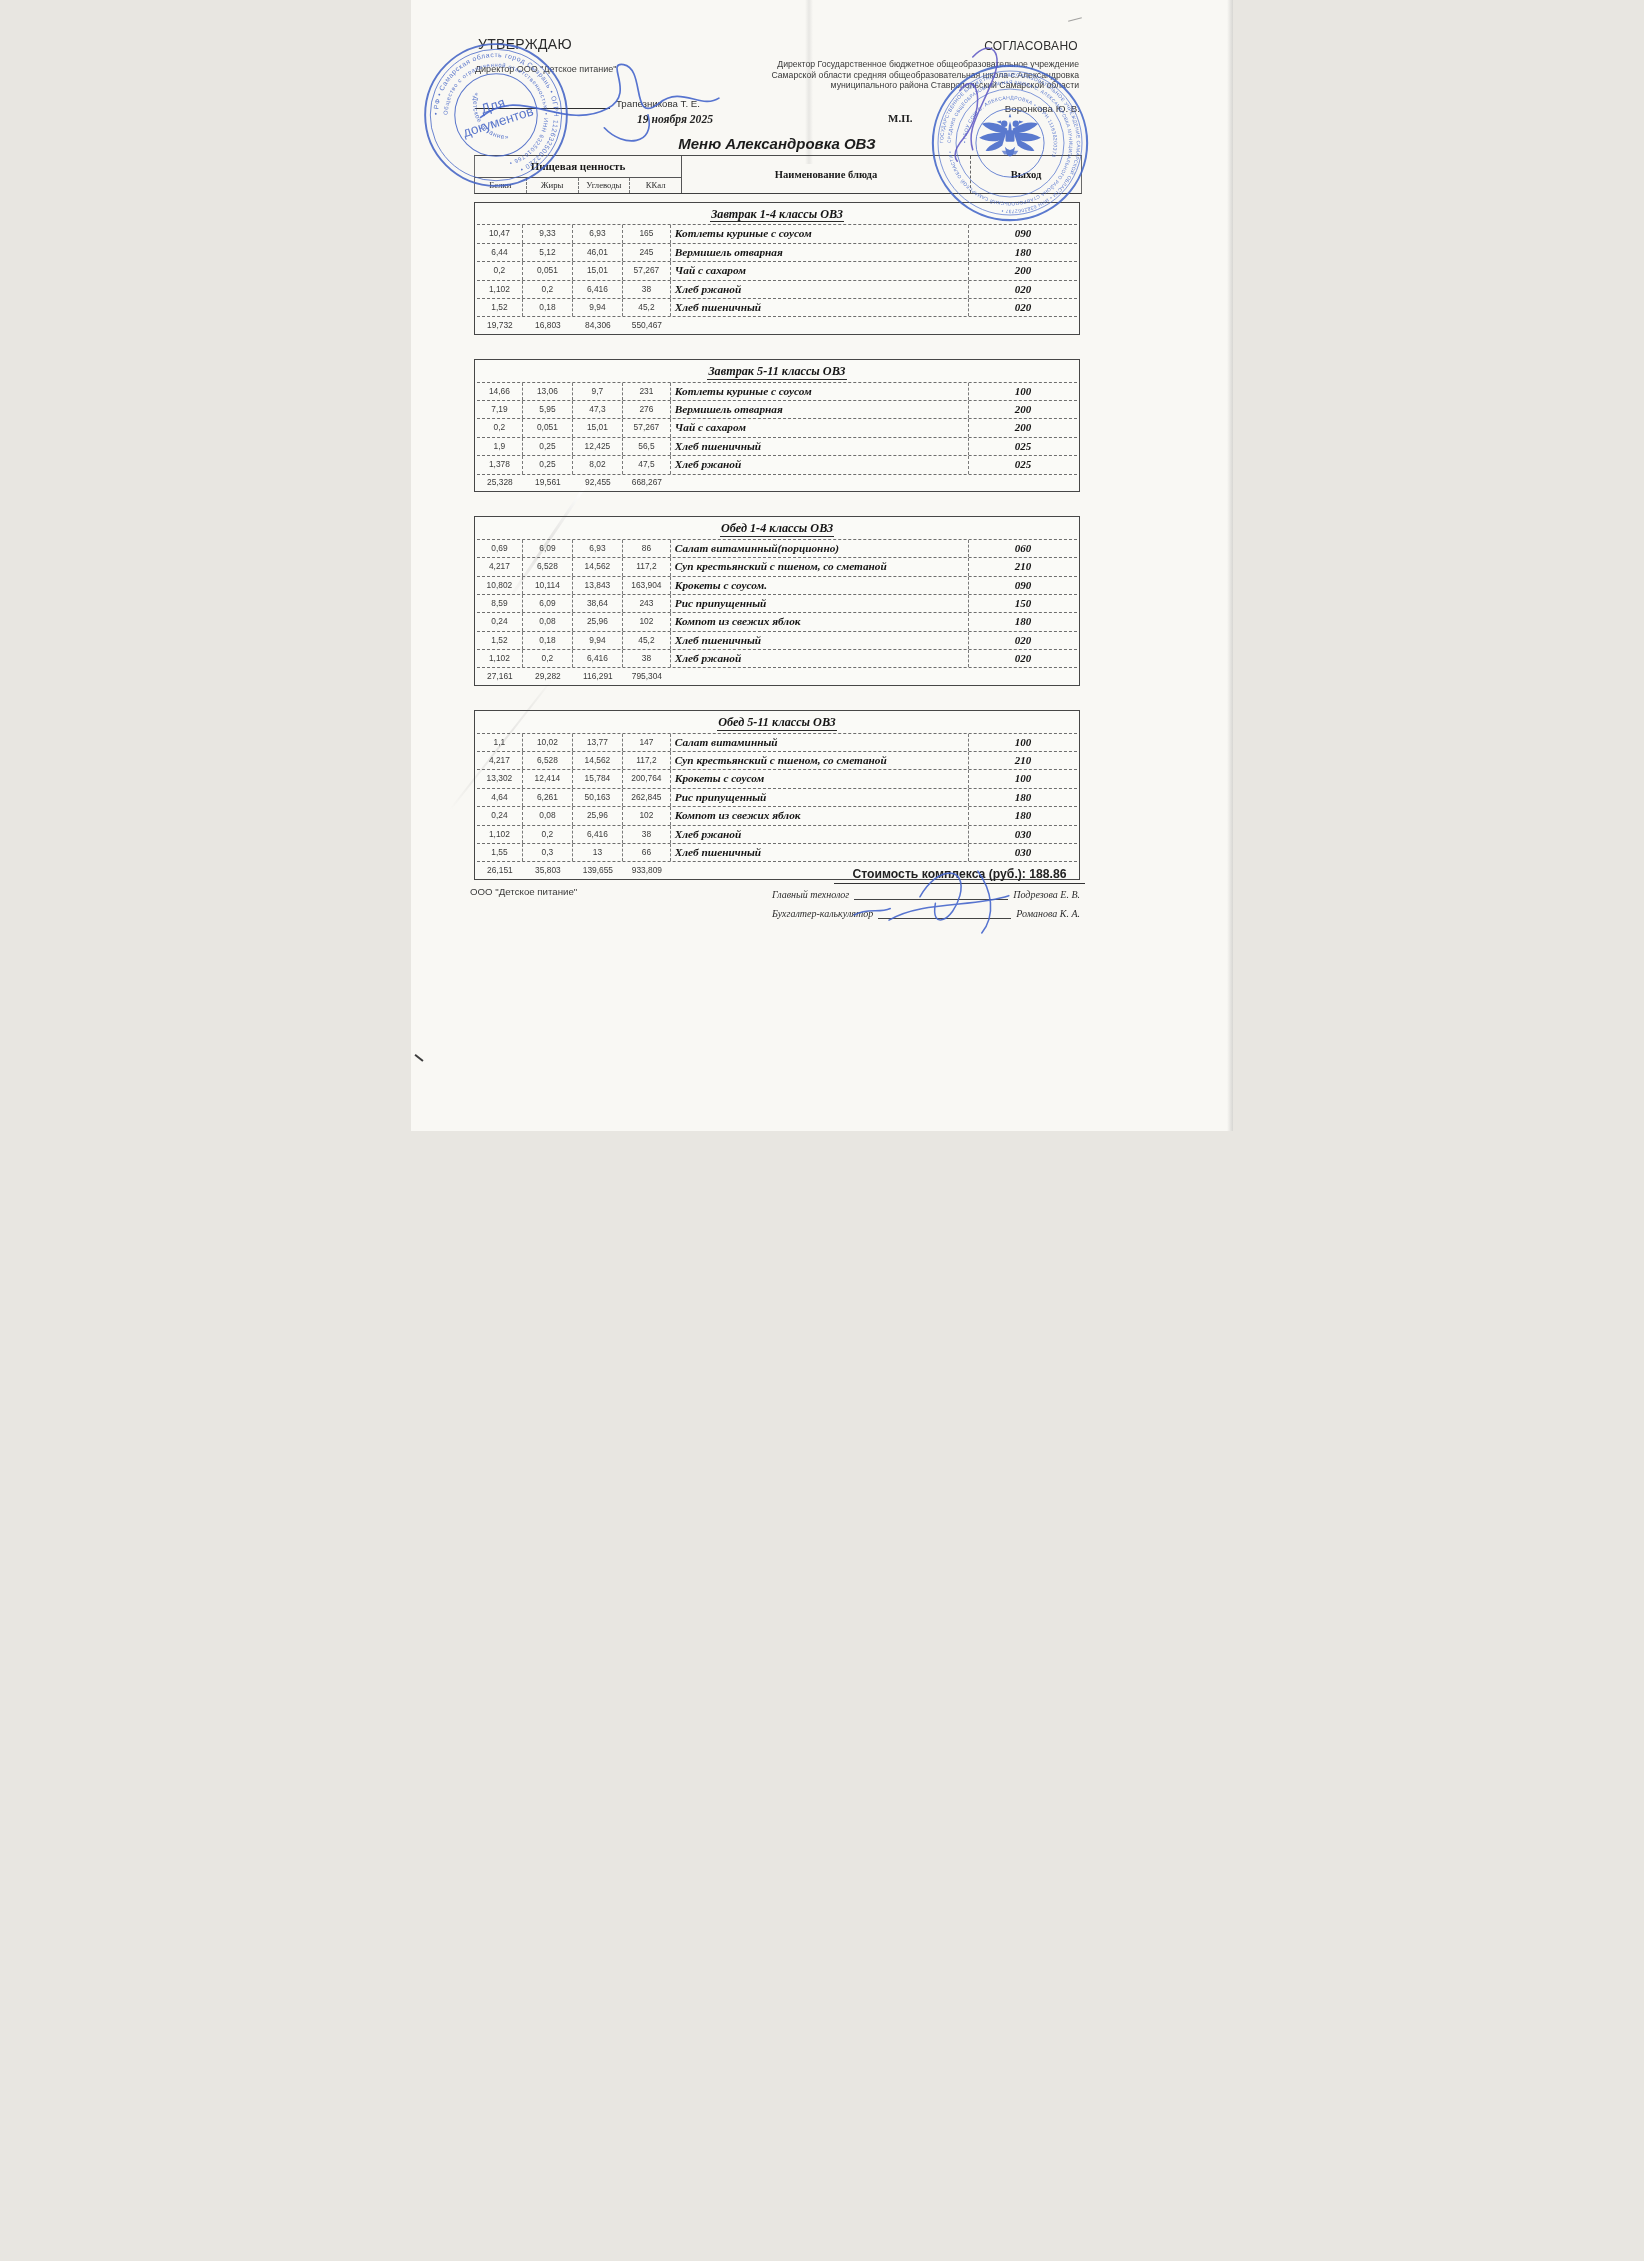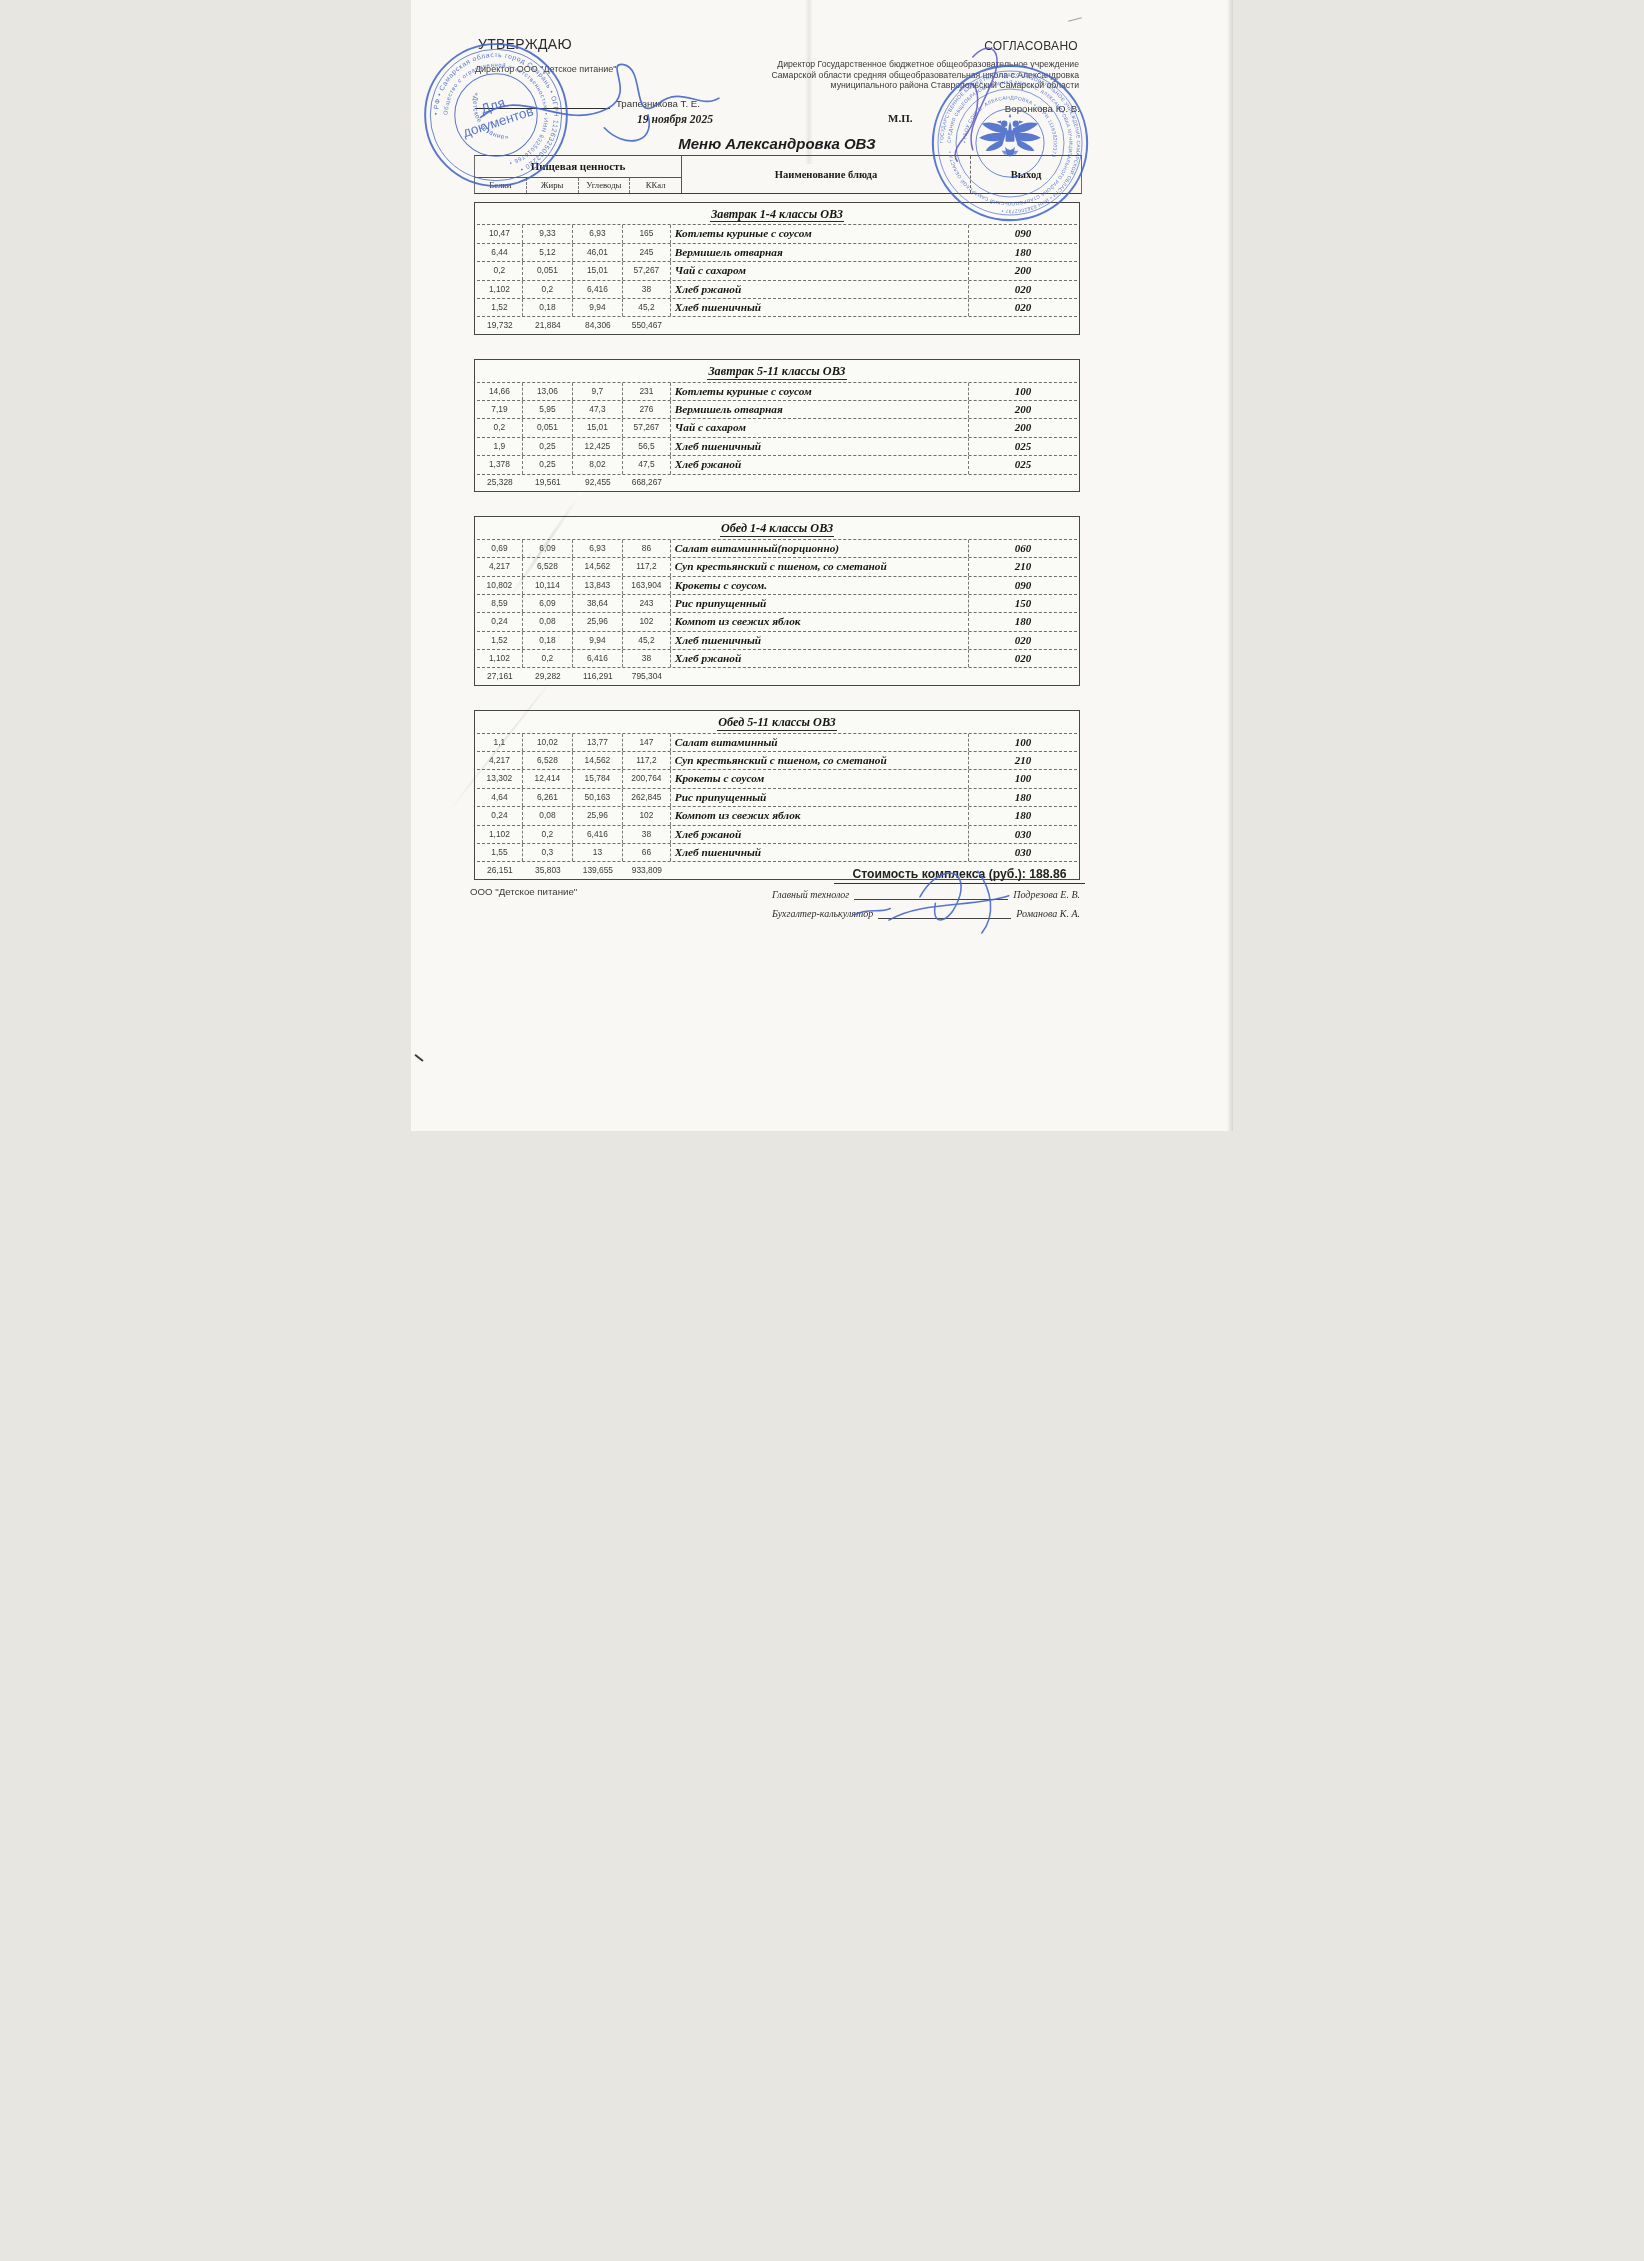--- a/index.html
+++ b/index.html
@@ -154,21 +154,21 @@
             <div class="cell num">1,52</div>
             <div class="cell num">0,18</div>
             <div class="cell num">9,94</div>
             <div class="cell num">45,2</div>
             <div class="cell dish">Хлеб пшеничный</div>
             <div class="cell out">020</div>
           </div>
         </div>
         <div class="mt-totals">
           <div class="tcell">19,732</div>
-          <div class="tcell">21,884</div>
+          <div class="tcell">16,803</div>
           <div class="tcell">84,306</div>
           <div class="tcell">550,467</div>
         </div>
       </div>
       <div class="menu-table">
         <div class="mt-title"><span>Завтрак 5-11 классы ОВЗ</span></div>
         <div class="mt-grid">
           <div class="mt-row">
             <div class="cell num">14,66</div>
             <div class="cell num">13,06</div>

